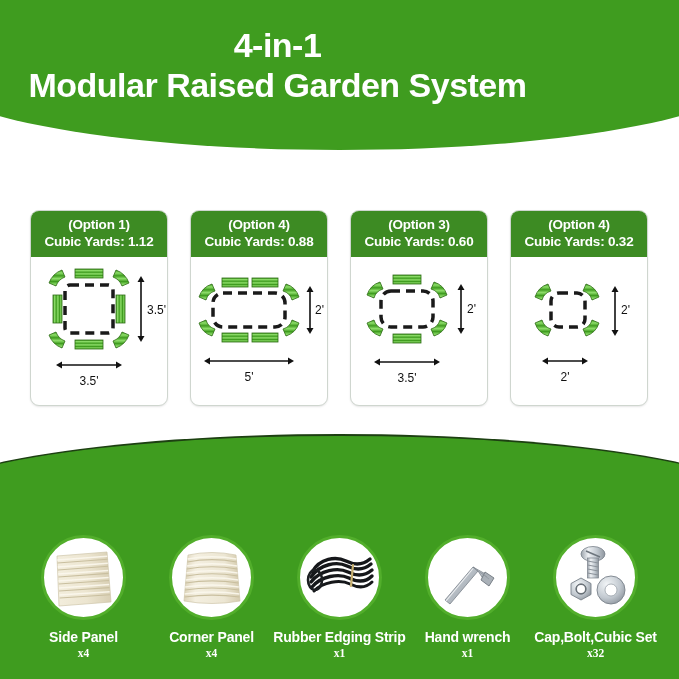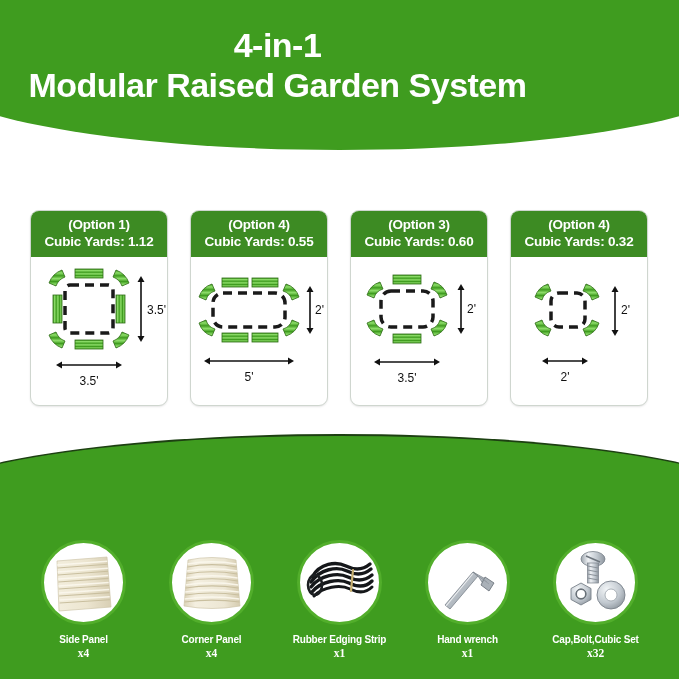--- a/index.html
+++ b/index.html
@@ -137,21 +137,21 @@
     background: #ffffff;
     border: 3px solid #52ae2b;
     display: flex;
     align-items: center;
     justify-content: center;
     overflow: hidden;
   }
   .part-label {
     margin-top: 9px;
     color: #ffffff;
-    font-size: 10px;
+    font-size: 14px;
     font-weight: bold;
     text-align: center;
     line-height: 1.25;
     letter-spacing: -0.2px;
     white-space: nowrap;
   }
   .part-qty {
     color: #ffffff;
     font-size: 11.5px;
     font-weight: bold;
@@ -224,21 +224,21 @@
         <path d="M25,108 l6,-3.5 v7 Z" fill="#111"></path>
         <path d="M91,108 l-6,-3.5 v7 Z" fill="#111"></path>
         <text x="58" y="128" text-anchor="middle" font-family="Liberation Sans, sans-serif" font-size="12" fill="#111">3.5'</text>
       </svg>
     </div>
   </div>
 
   <div class="option-card">
     <div class="option-header">
       <span class="opt-name">(Option 4)</span>
-      <span class="opt-cy">Cubic Yards: 0.55</span>
+      <span class="opt-cy">Cubic Yards: 0.88</span>
     </div>
     <div class="option-body">
       <svg width="136" height="148" viewBox="0 0 136 148">
         <defs>
           <linearGradient id="gp2" x1="0" y1="0" x2="0" y2="1">
             <stop offset="0%" stop-color="#3f9c1f"></stop>
               <stop offset="18%" stop-color="#8ede6a"></stop>
             <stop offset="36%" stop-color="#3f9c1f"></stop>
               <stop offset="54%" stop-color="#8ede6a"></stop>
             <stop offset="72%" stop-color="#3f9c1f"></stop>

